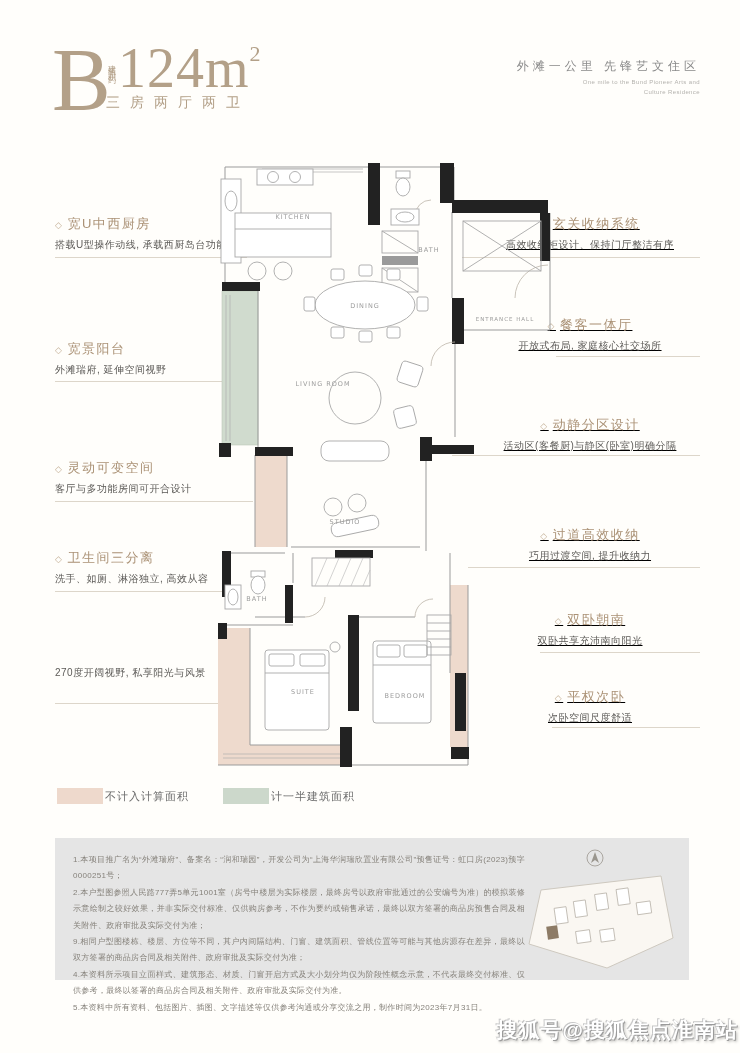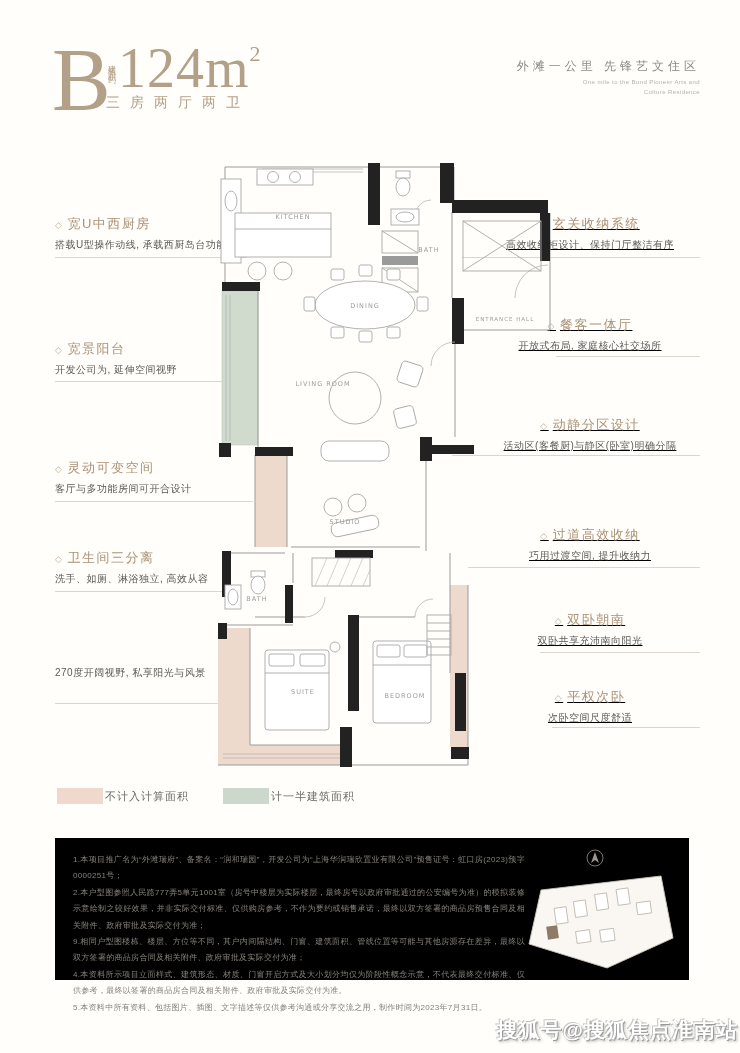--- a/index.html
+++ b/index.html
@@ -33,21 +33,21 @@
 
   
   .legend { position:absolute; left:57px; top:788px; display:flex; align-items:center; gap:2px; }
   .sw { width:46px; height:16px; display:inline-block; }
   .sw.pink { background:#eed9cc; }
   .sw.green { background:#ccd8cb; margin-left:32px; }
   .legend .lab { font-size:11px; color:#6b6b6b; letter-spacing:1px; }
 
   
   .disc { position:absolute; left:55px; top:838px; width:634px; height:142px;
-          background:#000000; padding:14px 18px; }
+          background:#e5e5e5; padding:14px 18px; }
   .disc p { width:452px; font-size:8px; color:#86827b; line-height:2.05; letter-spacing:.3px;
             text-align:justify; }
   .sitemap { position:absolute; right:8px; top:8px; }
 
   
   .wm { position:absolute; right:2px; top:1016px; font-size:21px; font-weight:700;
         letter-spacing:1px; color:#ffffff;
         text-shadow:1px 1px 0 #9a9a9a, 2px 2px 3px rgba(0,0,0,.28), -1px -1px 0 #c8c8c8; }
 
   
@@ -76,21 +76,21 @@
     <div>One mile to the Bund Pioneer Arts and</div>
     <div>Culture Residence</div>
   </div>
 
   <div class="ann" style="left:55px;top:215px">
     <div class="t"><span class="blt">◇</span><span>宽U中西厨房</span></div>
     <div class="d">搭载U型操作动线, 承载西厨岛台功能</div>
   </div>
   <div class="ann" style="left:55px;top:340px">
     <div class="t"><span class="blt">◇</span><span>宽景阳台</span></div>
-    <div class="d">开发公司为, 延伸空间视野</div>
+    <div class="d">外滩瑞府, 延伸空间视野</div>
   </div>
   <div class="ann" style="left:55px;top:459px">
     <div class="t"><span class="blt">◇</span><span>灵动可变空间</span></div>
     <div class="d">客厅与多功能房间可开合设计</div>
   </div>
   <div class="ann" style="left:55px;top:549px">
     <div class="t"><span class="blt">◇</span><span>卫生间三分离</span></div>
     <div class="d">洗手、如厕、淋浴独立, 高效从容</div>
   </div>
   <div class="ann" style="left:55px;top:661px">

